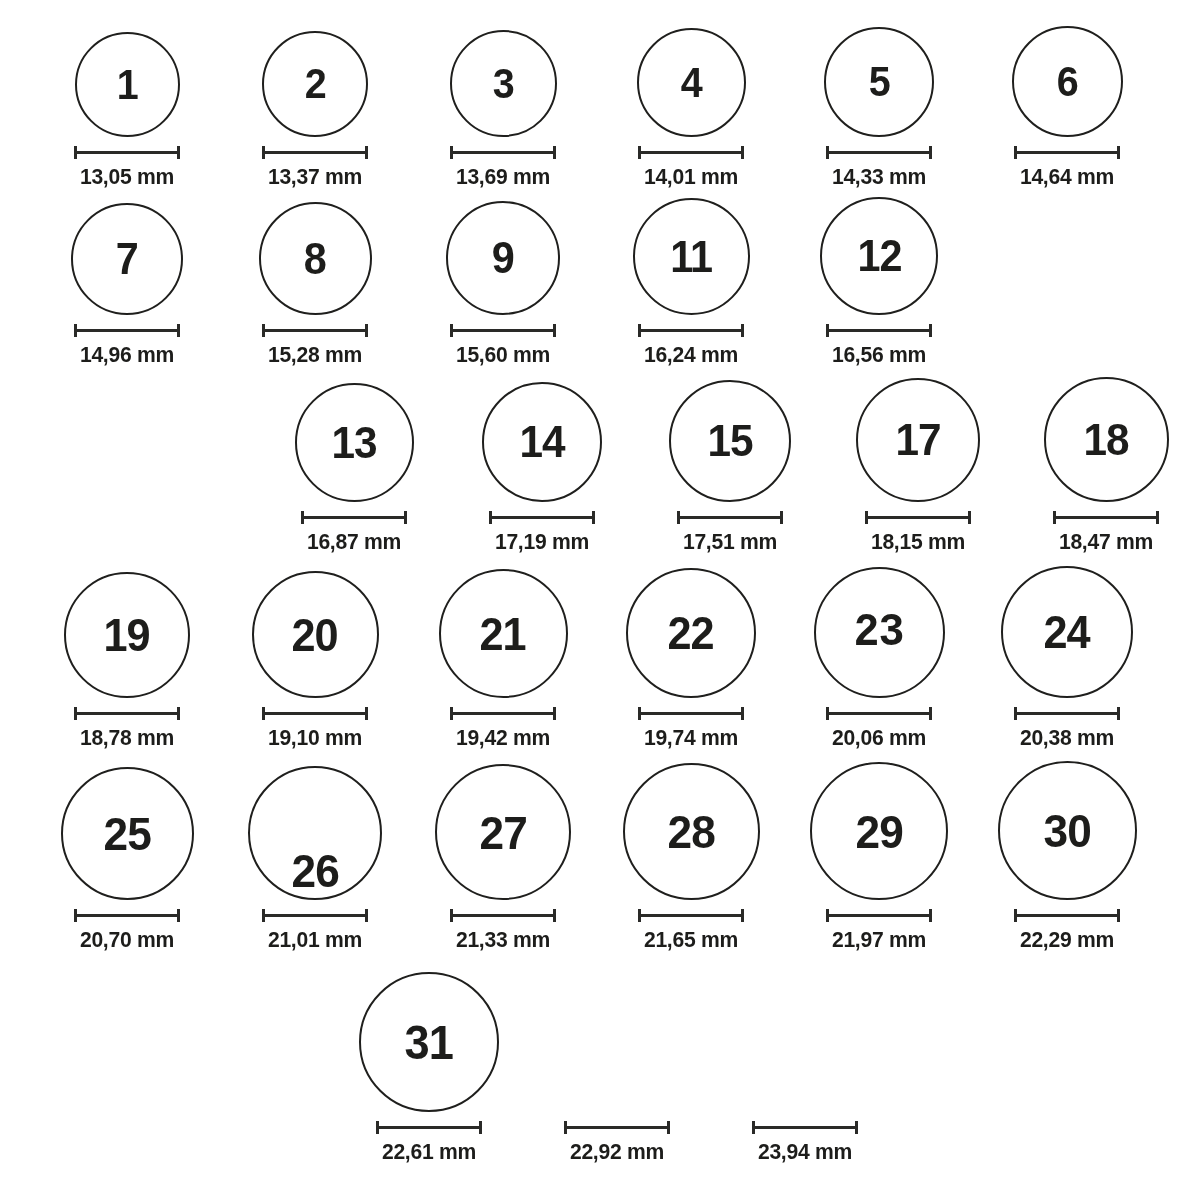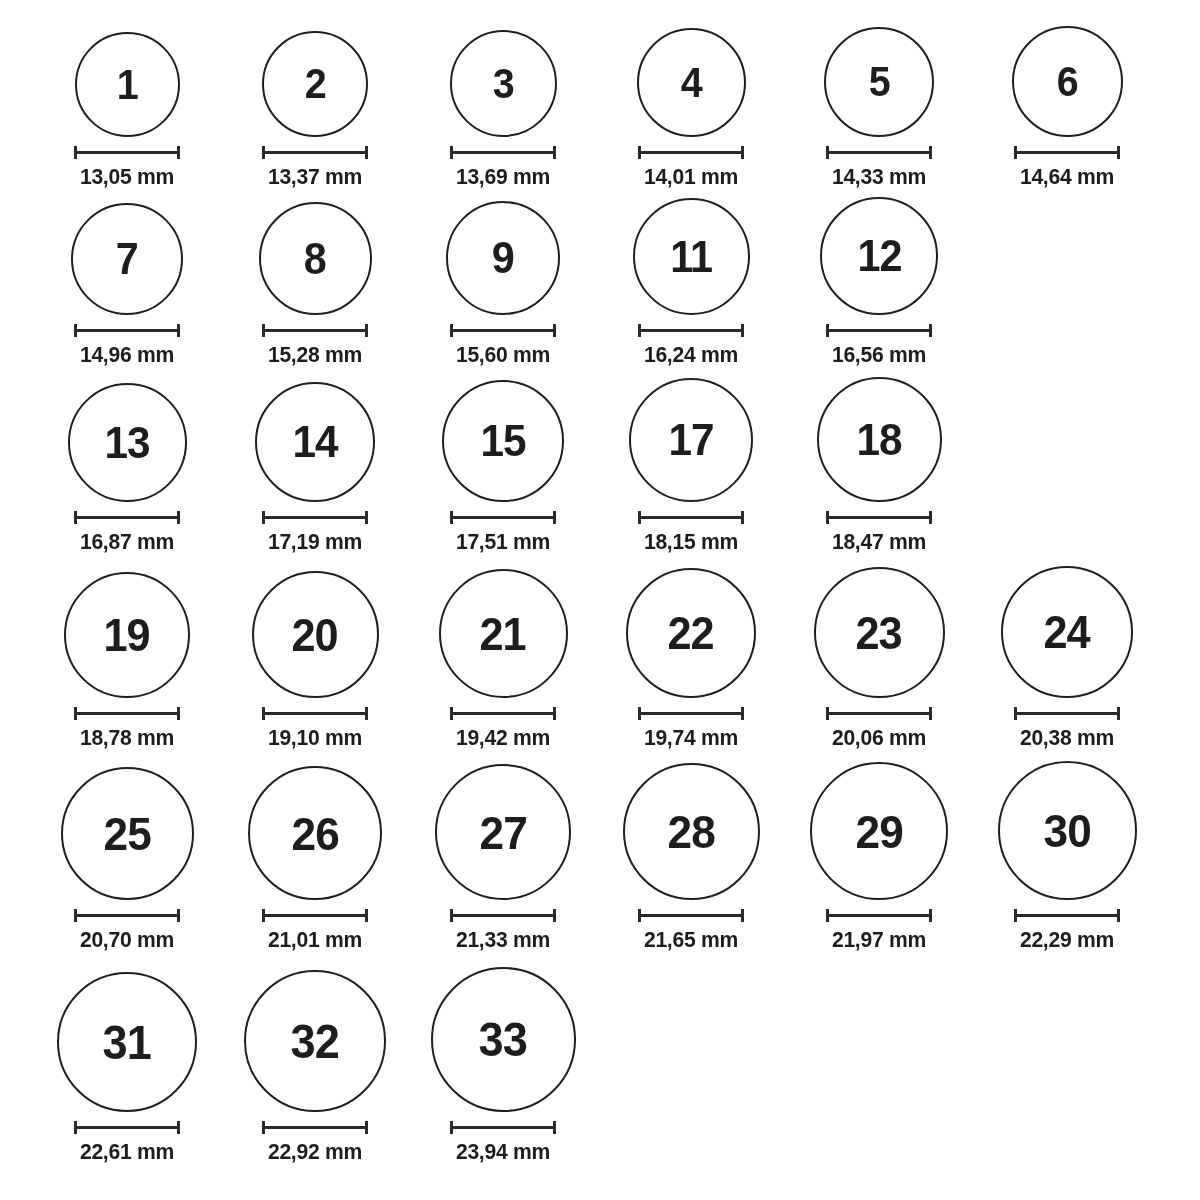--- a/index.html
+++ b/index.html
@@ -199,21 +199,21 @@
       <span class="num" style="font-size: 44px;">12</span>
     </div>
     <div class="bar">
       <span class="tick"></span>
       <span class="line"></span>
       <span class="tick"></span>
     </div>
     <div class="label">16,56 mm</div>
   </div>
       </div>
-      <div class="row" style="height: 187px;">
+      <div class="row" style="height: 187px; justify-content: flex-end;">
         <div class="cell">
     <div class="circle" style="width: 119px; height: 119px;">
       <span class="num" style="font-size: 45px;">13</span>
     </div>
     <div class="bar">
       <span class="tick"></span>
       <span class="line"></span>
       <span class="tick"></span>
     </div>
     <div class="label">16,87 mm</div>
@@ -302,21 +302,21 @@
       <span class="num" style="font-size: 46px;">22</span>
     </div>
     <div class="bar">
       <span class="tick"></span>
       <span class="line"></span>
       <span class="tick"></span>
     </div>
     <div class="label">19,74 mm</div>
   </div>
         <div class="cell">
-    <div class="circle" style="width: 131px; height: 131px;">
+    <div class="circle" style="width: 131px; height: 131px; font-family: Liberation Mono, monospace;">
       <span class="num" style="font-size: 46px;">23</span>
     </div>
     <div class="bar">
       <span class="tick"></span>
       <span class="line"></span>
       <span class="tick"></span>
     </div>
     <div class="label">20,06 mm</div>
   </div>
         <div class="cell">
@@ -337,21 +337,21 @@
       <span class="num" style="font-size: 47px;">25</span>
     </div>
     <div class="bar">
       <span class="tick"></span>
       <span class="line"></span>
       <span class="tick"></span>
     </div>
     <div class="label">20,70 mm</div>
   </div>
         <div class="cell">
-    <div class="circle" style="width: 134px; height: 134px;">
+    <div class="circle" style="width: 134px; height: 134px; align-items: flex-end;">
       <span class="num" style="font-size: 47px;">26</span>
     </div>
     <div class="bar">
       <span class="tick"></span>
       <span class="line"></span>
       <span class="tick"></span>
     </div>
     <div class="label">21,01 mm</div>
   </div>
         <div class="cell">
@@ -392,47 +392,41 @@
       <span class="num" style="font-size: 47px;">30</span>
     </div>
     <div class="bar">
       <span class="tick"></span>
       <span class="line"></span>
       <span class="tick"></span>
     </div>
     <div class="label">22,29 mm</div>
   </div>
       </div>
-      <div class="row" style="height: 212px;">
+      <div class="row" style="height: 212px; justify-content: center;">
         <div class="cell">
     <div class="circle" style="width: 140px; height: 140px;">
       <span class="num" style="font-size: 48px;">31</span>
     </div>
     <div class="bar">
       <span class="tick"></span>
       <span class="line"></span>
       <span class="tick"></span>
     </div>
     <div class="label">22,61 mm</div>
   </div>
         <div class="cell">
-    <div class="circle" style="width: 142px; height: 142px;">
-      <span class="num" style="font-size: 48px;">32</span>
-    </div>
     <div class="bar">
       <span class="tick"></span>
       <span class="line"></span>
       <span class="tick"></span>
     </div>
     <div class="label">22,92 mm</div>
   </div>
         <div class="cell">
-    <div class="circle" style="width: 145px; height: 145px;">
-      <span class="num" style="font-size: 48px;">33</span>
-    </div>
     <div class="bar">
       <span class="tick"></span>
       <span class="line"></span>
       <span class="tick"></span>
     </div>
     <div class="label">23,94 mm</div>
   </div>
       </div>
     </div>
 </div>

